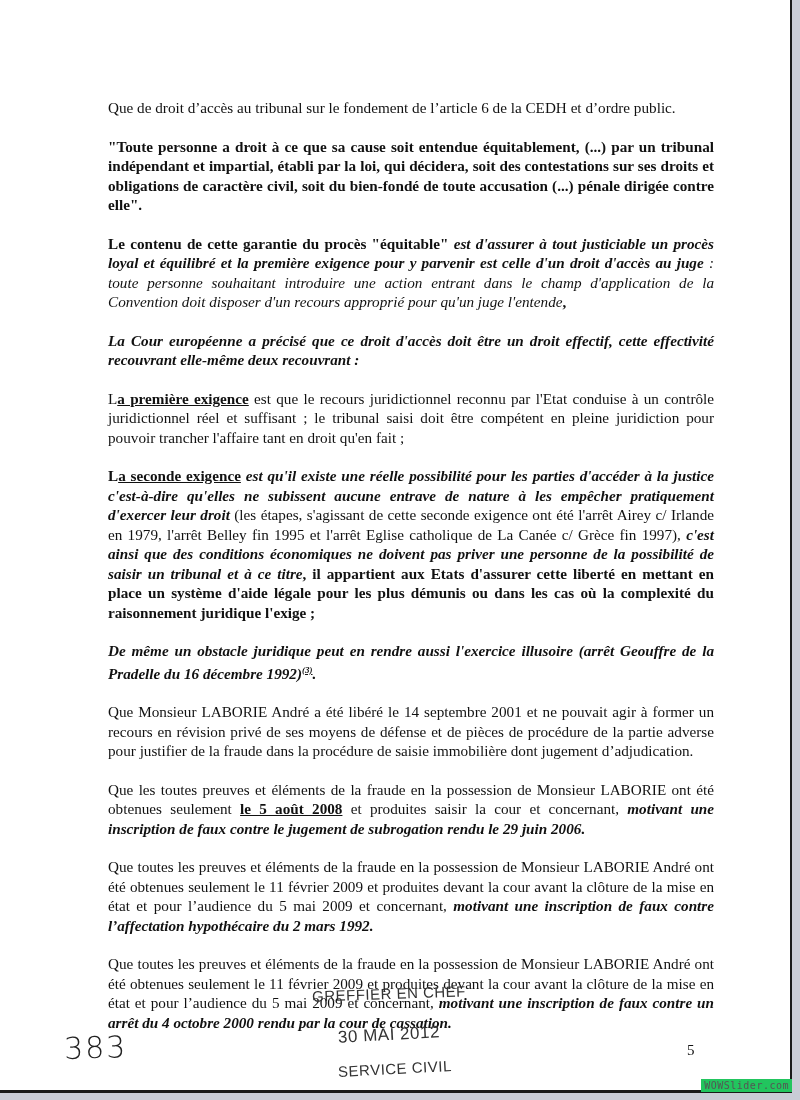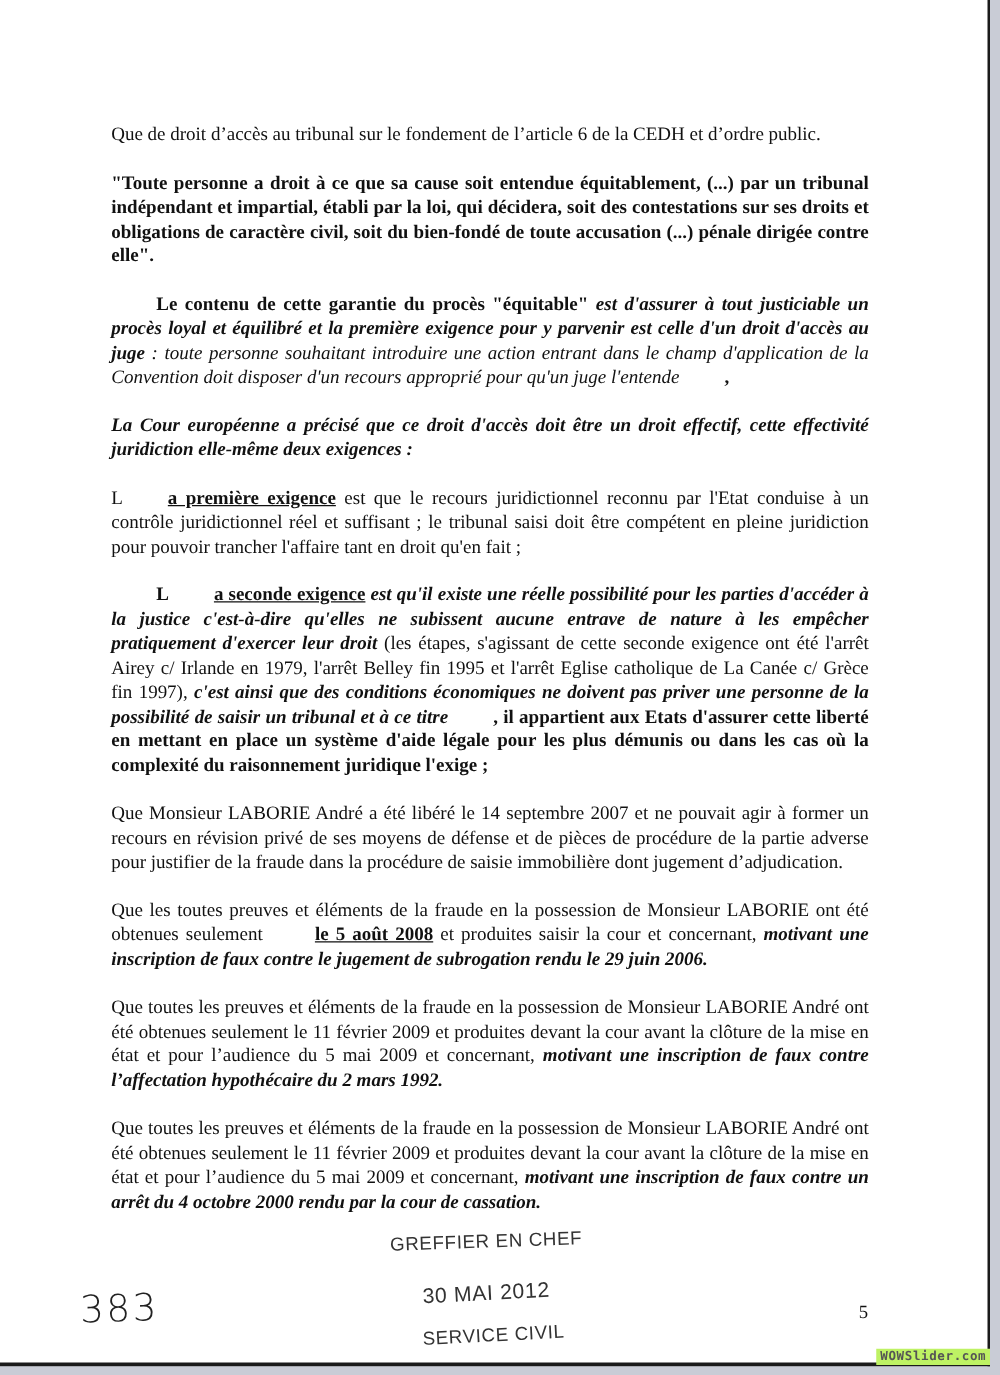--- a/index.html
+++ b/index.html
@@ -12,25 +12,25 @@
   }
   .page {
     position: absolute; left: 0; top: 0;
     width: 792px; height: 1093px;
     background: #ffffff;
     border-right: 2px solid #1a1a1a;
     border-bottom: 3px solid #1a1a1a;
     box-sizing: border-box;
   }
   .content {
-    position: absolute; left: 89px; top: 98px; width: 606px;
+    position: absolute; left: 108px; top: 98px; width: 606px;
     font-size: 15.2px; line-height: 19.5px;
   }
   .content p { margin: 0 0 19px 0; text-align: justify; }
-  .b { font-weight: bold; margin-left: 36px; }
+  .b { font-weight: bold; }
   .i { font-style: italic; }
   .bi { font-weight: bold; font-style: italic; }
   .u { text-decoration: underline; font-family: Liberation Serif, serif; }
   sup.fn { font-size: 9px; text-decoration: underline; font-style: italic; font-weight: bold; }
   .stamp {
     position: absolute; font-family: "Liberation Sans", sans-serif;
     color: #333; letter-spacing: 0.5px;
   }
   .stamp1 { left: 312px; top: 985px; font-size: 15px; transform: rotate(-2deg); }
   .stamp2 { left: 338px; top: 1025px; font-size: 17px; transform: rotate(-3deg); }
@@ -40,44 +40,45 @@
     font-family: "DejaVu Sans", sans-serif; font-size: 30px;
     color: #222; font-weight: 200; letter-spacing: 2px;
     transform: rotate(-2deg);
   }
   .pagenum {
     position: absolute; left: 687px; top: 1042px;
     font-size: 15px;
   }
   .watermark {
     position: absolute; right: 8px; bottom: 8px;
-    background: #bef264; color: #555;
+    background: #22c55e; color: #555;
     font-family: "DejaVu Sans Mono", monospace; font-size: 10px;
-    padding: 1px 3px; letter-spacing: 0.5px; font-weight: bold;
+    padding: 1px 3px; letter-spacing: 0.5px;
   }
 </style>
 </head>
 <body>
 
 <div class="page">
   <div class="content">
     <p><span>Que de droit d’accès au tribunal sur le fondement de l’article 6 de la CEDH et d’ordre public.</span></p>
 
     <p class="b"><span>"Toute personne a droit à ce que sa cause soit entendue équitablement, (...) par un tribunal indépendant et impartial, établi par la loi, qui décidera, soit des contestations sur ses droits et obligations de caractère civil, soit du bien-fondé de toute accusation (...) pénale dirigée contre elle".</span></p>
 
     <p><span class="b">Le contenu de cette garantie du procès "équitable" </span><span class="bi">est d'assurer à tout justiciable un procès loyal et équilibré et la première exigence pour y parvenir est celle d'un droit d'accès au juge</span><span class="i"> : toute personne souhaitant introduire une action entrant dans le champ d'application de la Convention doit disposer d'un recours approprié pour qu'un juge l'entende</span><span class="b">,</span></p>
 
-    <p class="bi"><span>La Cour européenne a précisé que ce droit d'accès doit être un droit effectif, cette effectivité juridiction elle-même deux exigences :</span></p>
+    <p class="bi"><span>La Cour européenne a précisé que ce droit d'accès doit être un droit effectif, cette effectivité recouvrant elle-même deux recouvrant :</span></p>
 
     <p><span>L</span><span class="b u">a première exigence</span><span> est que le recours juridictionnel reconnu par l'Etat conduise à un contrôle juridictionnel réel et suffisant ; le tribunal saisi doit être compétent en pleine juridiction pour pouvoir trancher l'affaire tant en droit qu'en fait ;</span></p>
 
     <p><span class="b">L</span><span class="b u">a seconde exigence</span><span class="bi"> est qu'il existe une réelle possibilité pour les parties d'accéder à la justice c'est-à-dire qu'elles ne subissent aucune entrave de nature à les empêcher pratiquement d'exercer leur droit</span><span> (les étapes, s'agissant de cette seconde exigence ont été l'arrêt Airey c/ Irlande en 1979, l'arrêt Belley fin 1995 et l'arrêt Eglise catholique de La Canée c/ Grèce fin 1997), </span><span class="bi">c'est ainsi que des conditions économiques ne doivent pas priver une personne de la possibilité de saisir un tribunal et à ce titre</span><span class="b">, il appartient aux Etats d'assurer cette liberté en mettant en place un système d'aide légale pour les plus démunis ou dans les cas où la complexité du raisonnement juridique l'exige ;</span></p>
 
+    <p class="bi"><span>De même un obstacle juridique peut en rendre aussi l'exercice illusoire (arrêt Geouffre de la Pradelle du 16 décembre 1992)</span><sup class="fn">(3)</sup><span>.</span></p>
 
-    <p><span>Que Monsieur LABORIE André a été libéré le 14 septembre 2007 et ne pouvait agir à former un recours en révision privé de ses moyens de défense et de pièces de procédure de la partie adverse pour justifier de la fraude dans la procédure de saisie immobilière dont jugement d’adjudication.</span></p>
+    <p><span>Que Monsieur LABORIE André a été libéré le 14 septembre 2001 et ne pouvait agir à former un recours en révision privé de ses moyens de défense et de pièces de procédure de la partie adverse pour justifier de la fraude dans la procédure de saisie immobilière dont jugement d’adjudication.</span></p>
 
     <p><span>Que les toutes preuves et éléments de la fraude en la possession de Monsieur LABORIE ont été obtenues seulement </span><span class="b u">le 5 août 2008</span><span> et produites saisir la cour et concernant, </span><span class="bi">motivant une inscription de faux contre le jugement de subrogation rendu le 29 juin 2006.</span></p>
 
     <p><span>Que toutes les preuves et éléments de la fraude en la possession de Monsieur LABORIE André ont été obtenues seulement le 11 février 2009 et produites devant la cour avant la clôture de la mise en état et pour l’audience du 5 mai 2009 et concernant, </span><span class="bi">motivant une inscription de faux contre l’affectation hypothécaire du 2 mars 1992.</span></p>
 
     <p><span>Que toutes les preuves et éléments de la fraude en la possession de Monsieur LABORIE André ont été obtenues seulement le 11 février 2009 et produites devant la cour avant la clôture de la mise en état et pour l’audience du 5 mai 2009 et concernant, </span><span class="bi">motivant une inscription de faux contre un arrêt du 4 octobre 2000 rendu par la cour de cassation.</span></p>
   </div>
 
   <div class="stamp stamp1">GREFFIER EN CHEF</div>
   <div class="stamp stamp2">30 MAI 2012</div>

